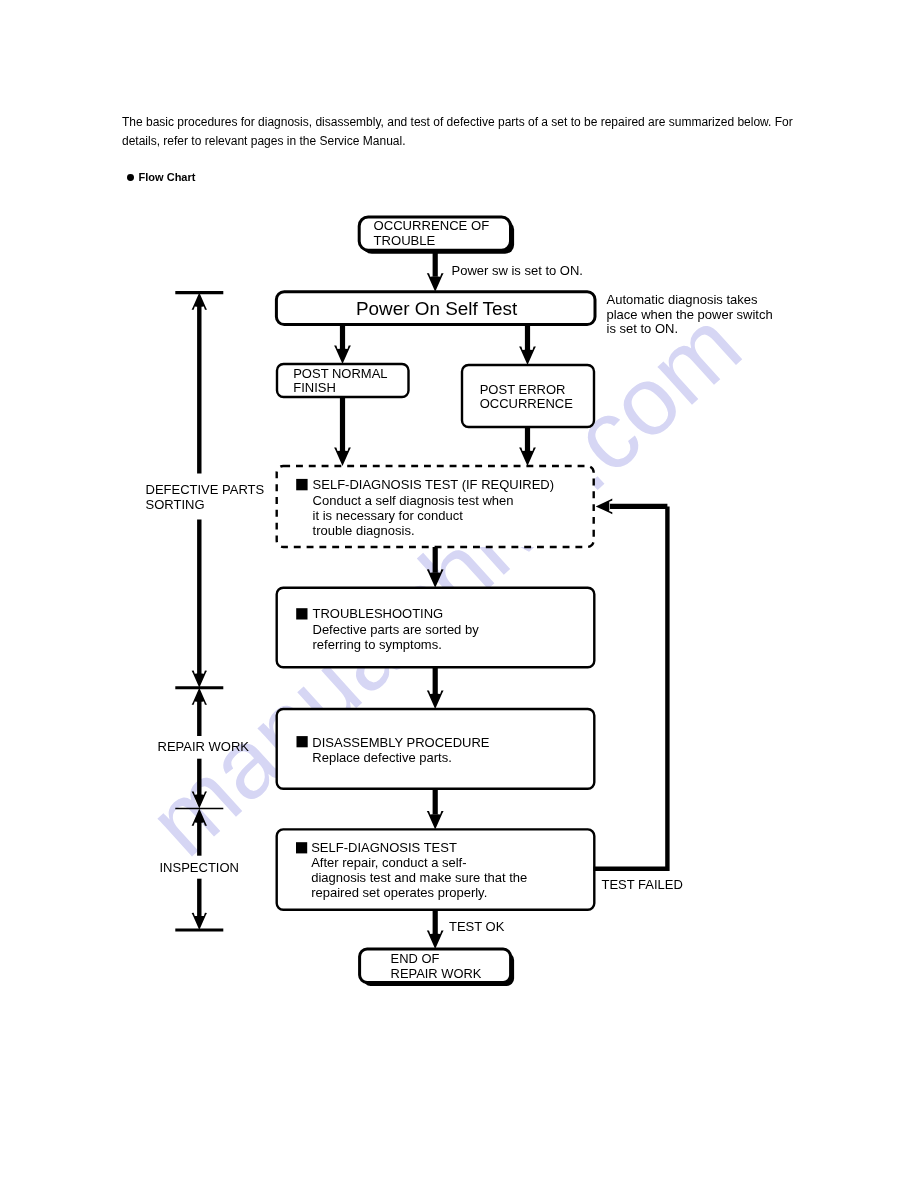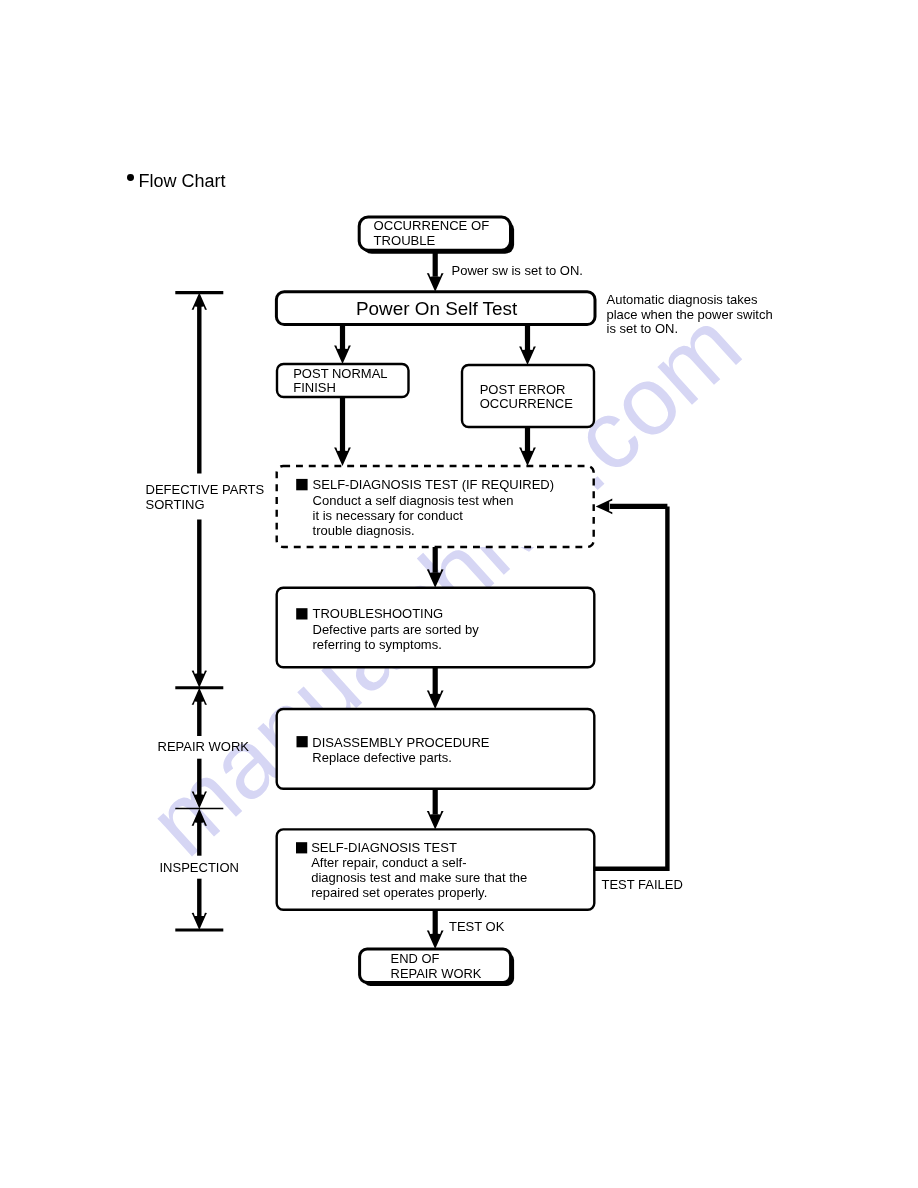--- a/index.html
+++ b/index.html
@@ -5,30 +5,31 @@
 <style>
   html,body{margin:0;padding:0;background:#ffffff;}
   body{width:918px;height:1188px;position:relative;overflow:hidden;
        font-family:"Liberation Sans", sans-serif; color:#000;
        }
   .page{position:absolute;inset:0;}
   #wm{position:absolute;left:0;top:0;width:918px;height:1188px;z-index:0;pointer-events:none;}
   #chart{position:absolute;left:0;top:0;width:918px;height:1188px;z-index:2;}
   .txt{position:absolute;z-index:3;white-space:pre;}
   .intro{left:122px;top:113px;width:674px;font-size:12px;line-height:18.6px;white-space:normal;}
-  .flowlbl{left:138.6px;top:170.5px;font-size:18px;font-weight:normal;}
+  .flowlbl{left:138.6px;top:170.5px;font-size:11px;font-weight:bold;}
   .bullet{position:absolute;left:126.9px;top:174.4px;width:6.9px;height:6.9px;border-radius:50%;background:#000;z-index:3;}
 </style>
 </head>
 <body>
 
 <div class="page">
   <svg id="wm" viewBox="0 0 918 1188">
       <text x="0" y="0" fill="#d6d6f4" font-family="&quot;Liberation Sans&quot;, sans-serif" font-size="97" font-weight="400" transform="translate(187,861) rotate(-42.1)">manualshive.com</text>
     </svg>
+  <div class="txt intro">The basic procedures for diagnosis, disassembly, and test of defective parts of a set to be repaired are summarized below. For details, refer to relevant pages in the Service Manual.</div>
   <div class="bullet"></div>
   <div class="txt flowlbl">Flow Chart</div>
   <svg id="chart" viewBox="0 0 918 1188">
       <g>
         <path d="M371.8,220.6H505.1A9,9 0 0 1 514.1,229.6V244.8A9,9 0 0 1 505.1,253.8H371.8A9,9 0 0 1 362.8,244.8V229.6A9,9 0 0 1 371.8,220.6Z" fill="#000" stroke="none"></path>
         <path d="M368.2,217H501.5A9,9 0 0 1 510.5,226V241.2A9,9 0 0 1 501.5,250.2H368.2A9,9 0 0 1 359.2,241.2V226A9,9 0 0 1 368.2,217Z" fill="#fff" stroke="#000" stroke-width="3" stroke-linejoin="round"></path>
       </g>
       <text x="373.5" y="230.4" font-family="&quot;Liberation Sans&quot;, sans-serif" font-size="13.1" fill="#000">OCCURRENCE OF</text>
       <text x="373.5" y="244.8" font-family="&quot;Liberation Sans&quot;, sans-serif" font-size="13.1" fill="#000">TROUBLE</text>
       <g>

